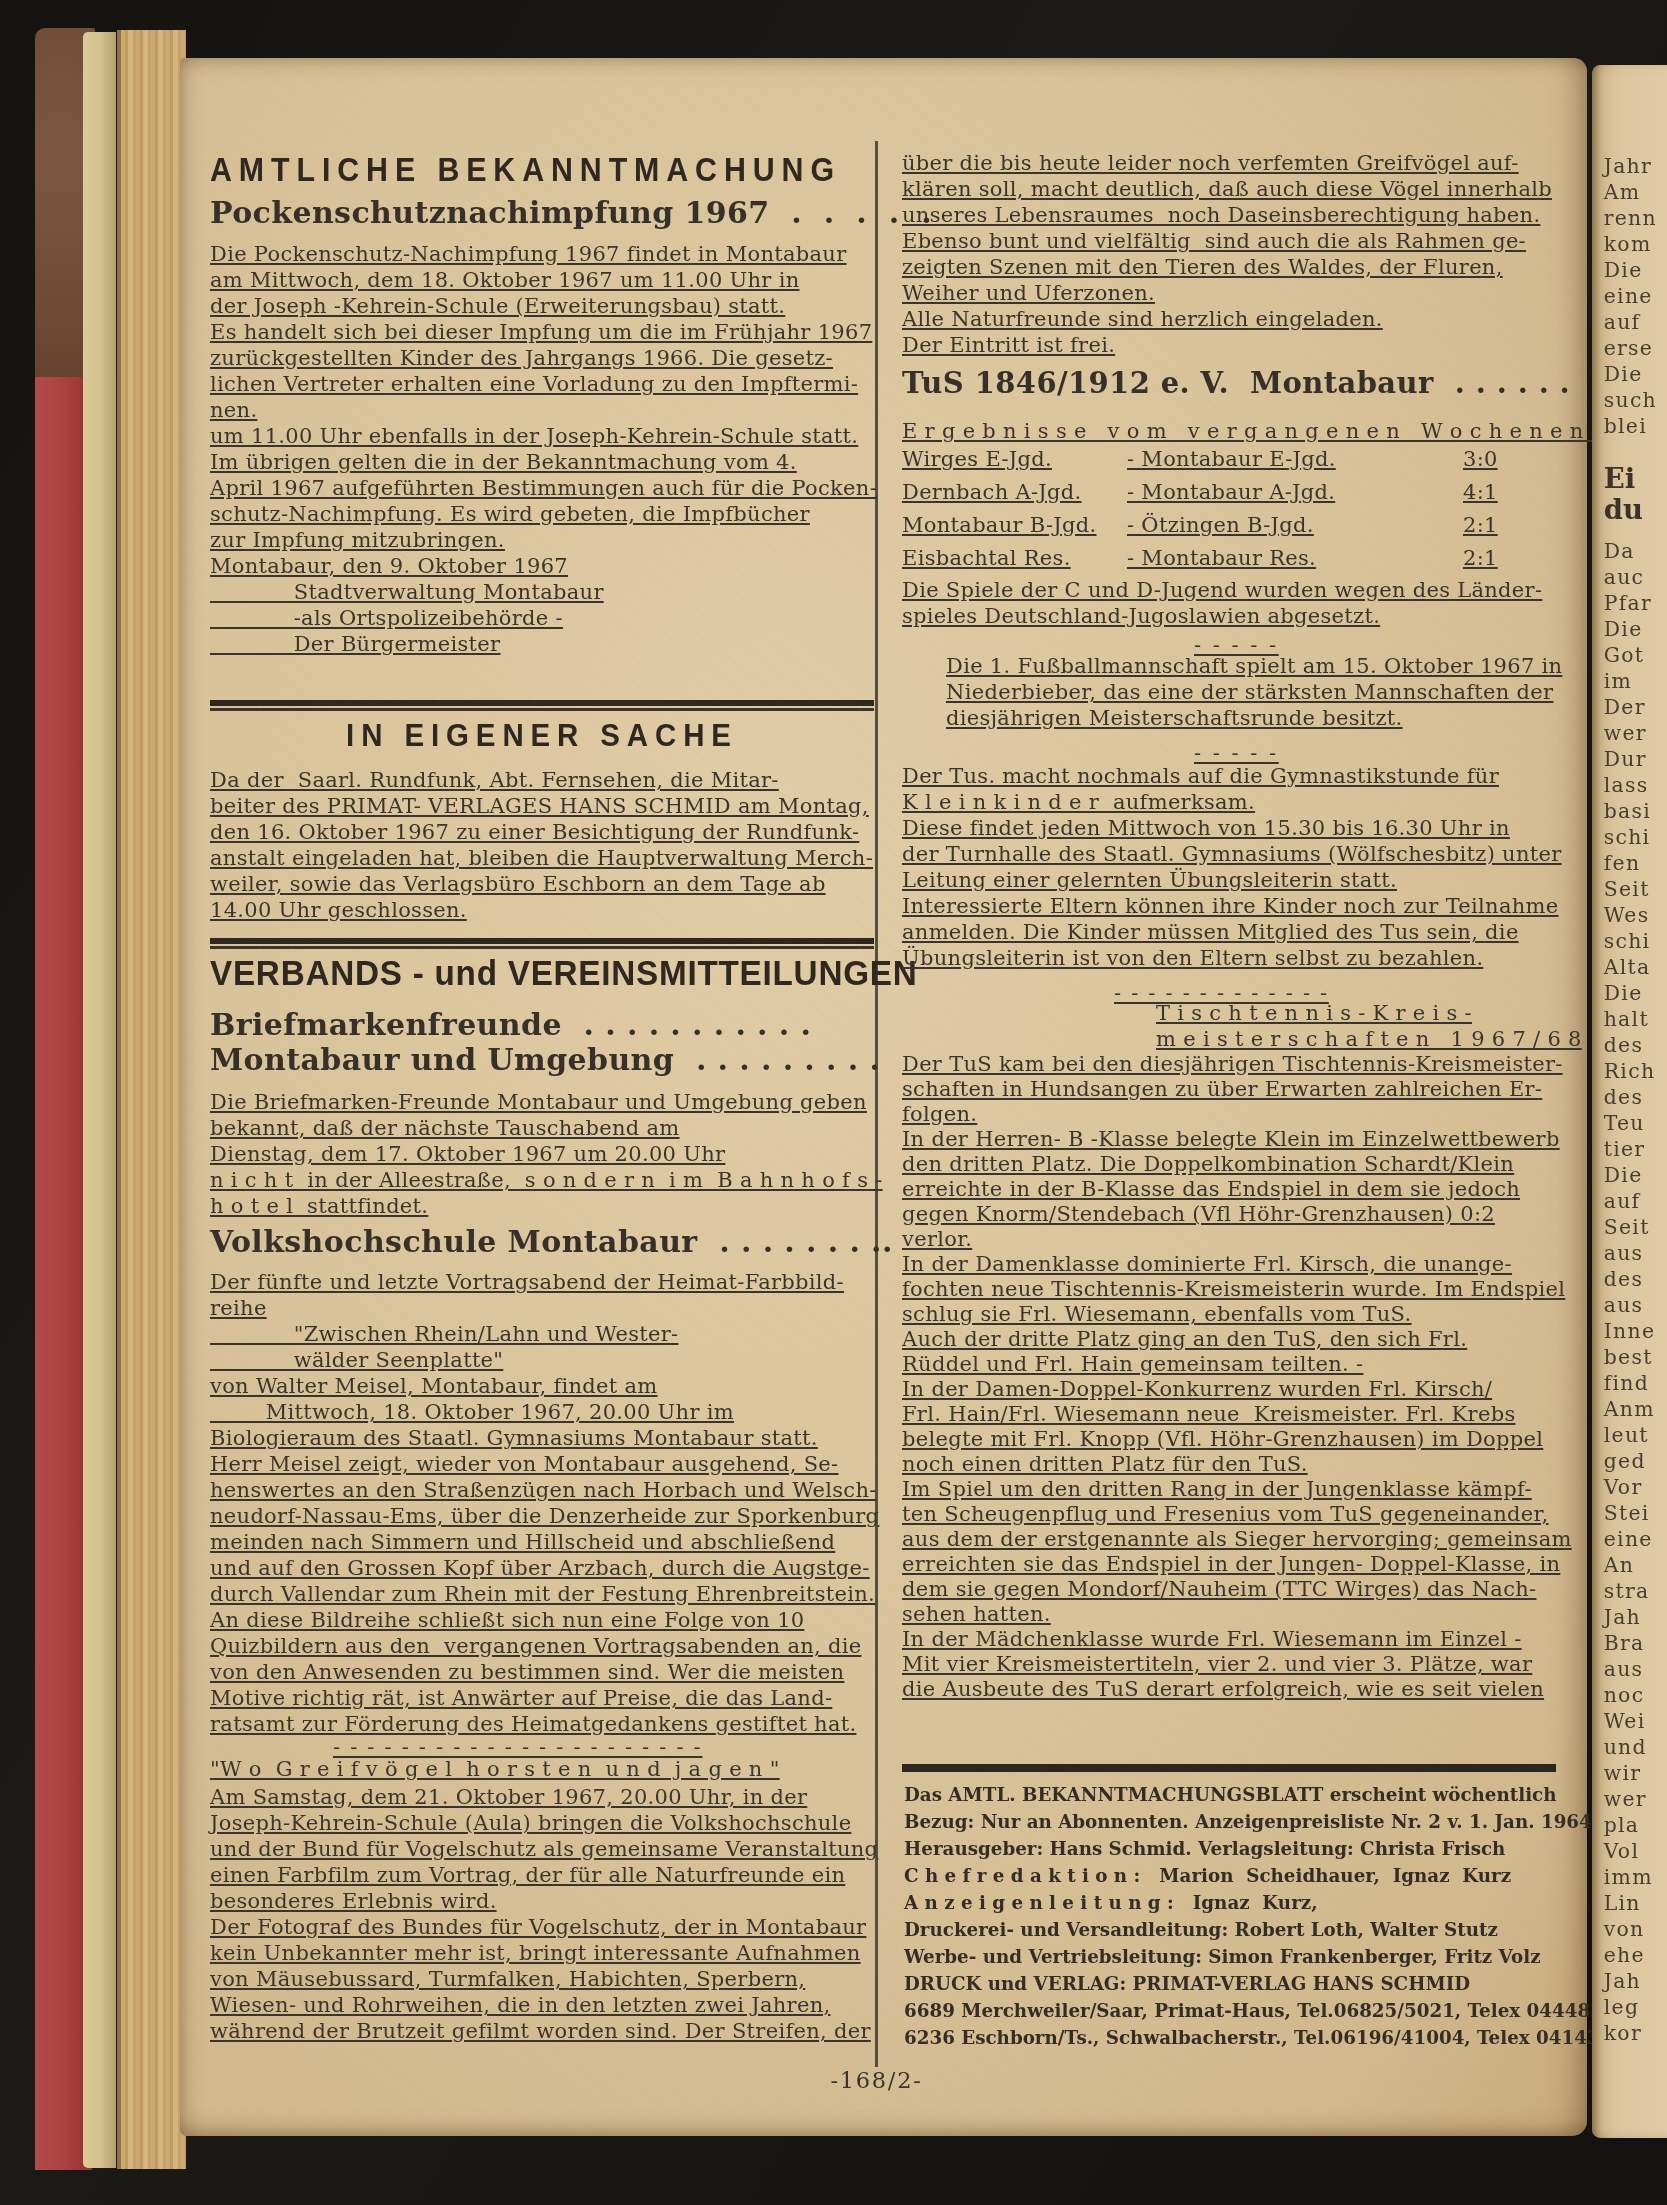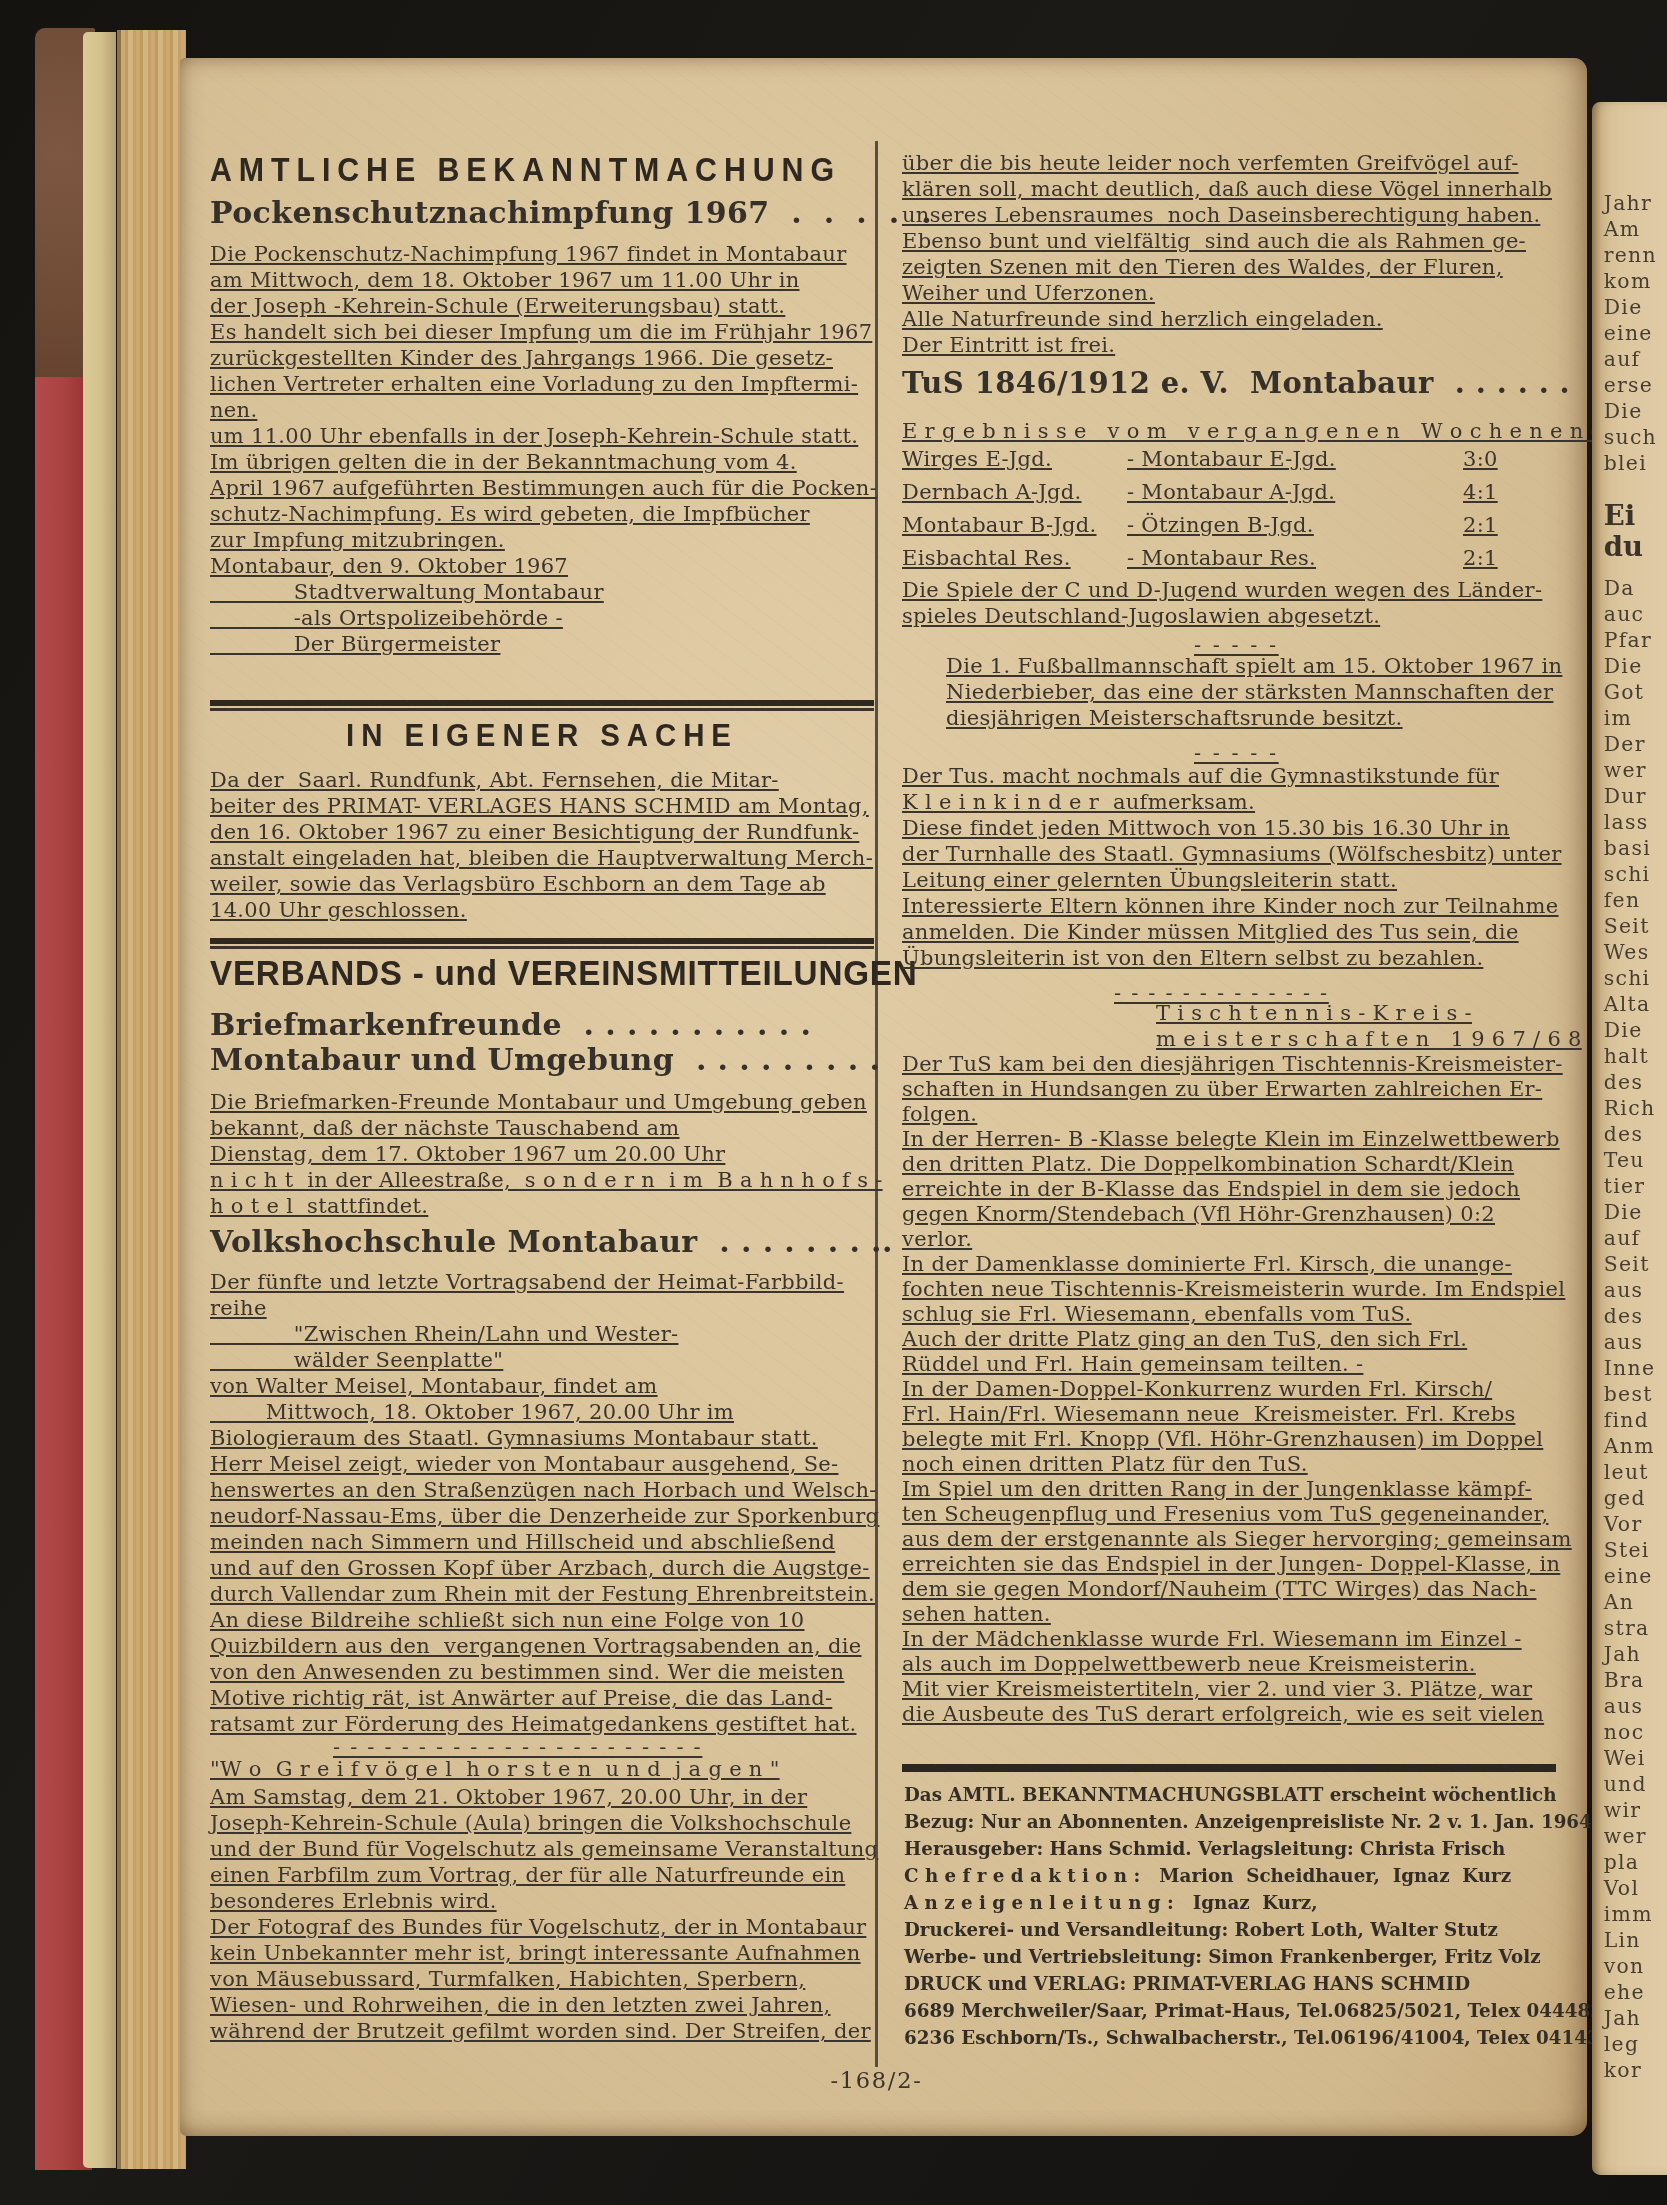--- a/index.html
+++ b/index.html
@@ -47,21 +47,20 @@
     background:repeating-linear-gradient(37deg,transparent 0 9.2px,#8a6a3c 9.2px 10px,transparent 10px 19px);
     border-radius:inherit;
   }
 
   
   .page-next{
     position:absolute;left:1592px;top:65px;width:75px;height:2073px;
     background:linear-gradient(90deg,#b99c6e 0,#d3bb90 8.3px,#dcc69e 28px,#e0cba6 100%);
     border-radius:8.3px 0 0 8.3px;
     box-shadow:inset 8.3px 0 13.3px -6.7px rgba(70,42,16,.55);
-    margin-top:37px;
   }
 
   
   .h-sans{position:absolute;font-family:"Liberation Sans","DejaVu Sans",sans-serif;color:#2e2821;font-weight:700;white-space:pre;}
   .h1{left:30px;top:93px;font-size:33px;letter-spacing:7.5px;transform:scaleX(.92);transform-origin:left center;}
   .h2{left:30px;top:659px;width:664px;text-align:center;font-size:32px;letter-spacing:7.5px;transform:scaleX(.92);transform-origin:center;}
   .h3{left:30px;top:895px;font-size:35px;letter-spacing:0.8px;transform:scaleX(.95);transform-origin:left center;}
 
   .serif-sub{position:absolute;font-weight:700;font-size:30px;color:#35302a;white-space:pre;letter-spacing:0.4px;}
   .sub1{left:30px;top:137px;}
@@ -295,21 +294,20 @@
         <div class="line">Frl. Hain/Frl. Wiesemann neue  Kreismeister. Frl. Krebs</div>
         <div class="line">belegte mit Frl. Knopp (Vfl. Höhr-Grenzhausen) im Doppel</div>
         <div class="line">noch einen dritten Platz für den TuS.</div>
         <div class="line">Im Spiel um den dritten Rang in der Jungenklasse kämpf-</div>
         <div class="line">ten Scheugenpflug und Fresenius vom TuS gegeneinander,</div>
         <div class="line">aus dem der erstgenannte als Sieger hervorging; gemeinsam</div>
         <div class="line">erreichten sie das Endspiel in der Jungen- Doppel-Klasse, in</div>
         <div class="line">dem sie gegen Mondorf/Nauheim (TTC Wirges) das Nach-</div>
         <div class="line">sehen hatten.</div>
         <div class="line">In der Mädchenklasse wurde Frl. Wiesemann im Einzel -</div>
-        <div class="line">als auch im Doppelwettbewerb neue Kreismeisterin.</div>
         <div class="line">Mit vier Kreismeistertiteln, vier 2. und vier 3. Plätze, war</div>
         <div class="line">die Ausbeute des TuS derart erfolgreich, wie es seit vielen</div>
       </div>
 
     <div class="rule-thick"></div>
     <div class="imprint">
         <div class="line">Das AMTL. BEKANNTMACHUNGSBLATT erscheint wöchentlich</div>
         <div class="line">Bezug: Nur an Abonnenten. Anzeigenpreisliste Nr. 2 v. 1. Jan. 1964</div>
         <div class="line">Herausgeber: Hans Schmid. Verlagsleitung: Christa Frisch</div>
         <div class="line">C h e f r e d a k t i o n :   Marion  Scheidhauer,  Ignaz  Kurz</div>

